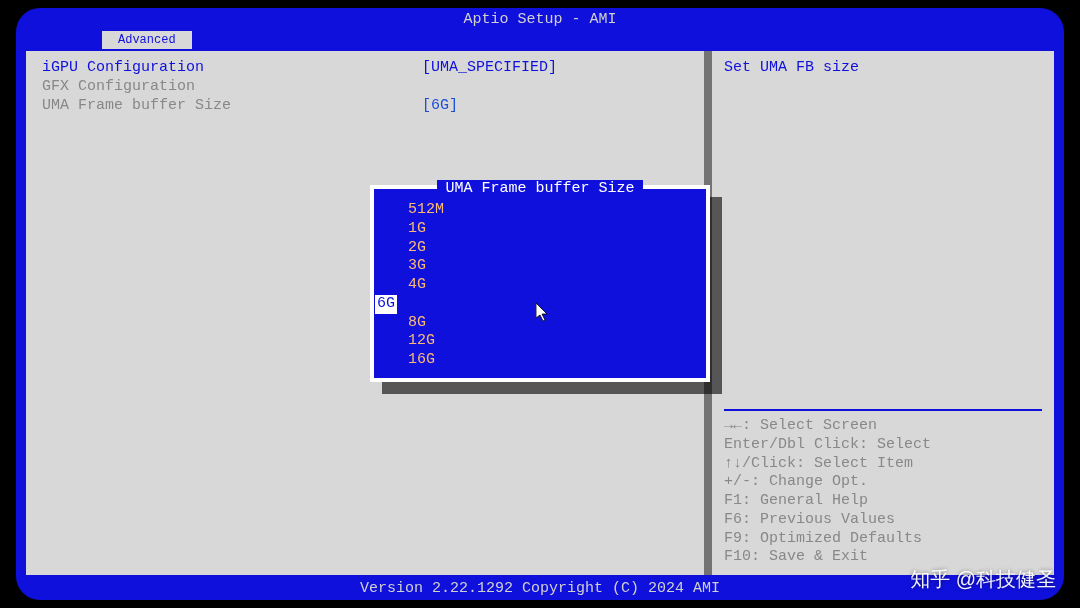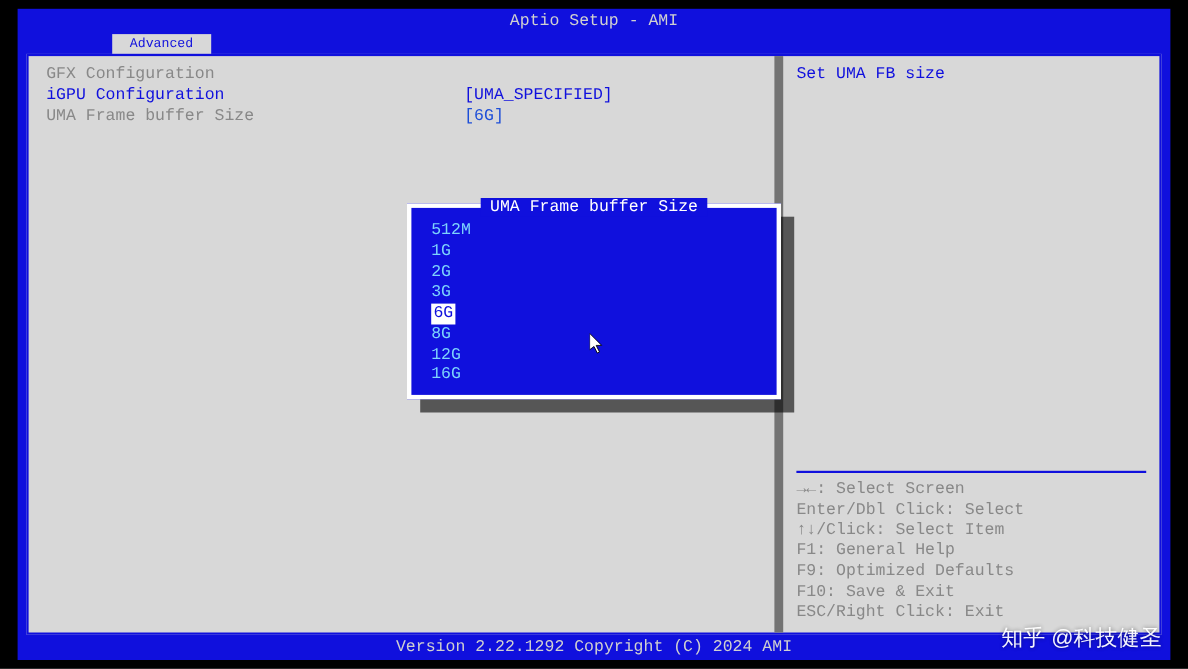--- a/index.html
+++ b/index.html
@@ -14,20 +14,21 @@
     }
     .screen {
       position: absolute;
       top: 8px;
       left: 16px;
       right: 16px;
       bottom: 8px;
       background: #1010dd;
       display: flex;
       flex-direction: column;
+      border-radius: 24px;
     }
     .title-bar {
       text-align: center;
       color: #d0d0d0;
       padding: 3px 0;
       font-size: 15px;
     }
     .tab-row {
       display: flex;
       padding-left: 86px;
@@ -102,30 +103,30 @@
       color: #fff;
       text-align: center;
       margin-top: -11px;
       margin-bottom: 4px;
     }
     .popup-title span {
       background: #1010dd;
       padding: 0 8px;
     }
     .popup-option {
-      color: #7dd3fc;
-      padding: 0 18px;
+      color: #fdba74;
+      padding: 0 34px;
       line-height: 1.25;
       cursor: pointer;
     }
     .popup-option.selected {
       background: #fff;
       color: #1010dd;
       display: inline-block;
-      margin-left: 18px;
+      margin-left: 1px;
       padding: 0 2px;
     }
     .watermark {
       position: absolute;
       bottom: 15px;
       right: 24px;
       color: #fff;
       font-family: sans-serif;
       font-size: 20px;
       font-weight: 500;
@@ -144,56 +145,58 @@
 </head>
 <body>
 
 <div class="screen">
   <div class="title-bar">Aptio Setup - AMI</div>
   <div class="tab-row">
     <div class="tab">Advanced</div>
   </div>
   <div class="content">
     <div class="main-panel">
+      <div class="config-row highlight">
+        <span class="config-label">iGPU Configuration</span>
+        <span class="config-value highlight">[UMA_SPECIFIED]</span>
+      </div>
       <div class="config-row">
         <span class="config-label">GFX Configuration</span>
         <span class="config-value"></span>
-      </div>
-      <div class="config-row highlight">
-        <span class="config-label">iGPU Configuration</span>
-        <span class="config-value highlight">[UMA_SPECIFIED]</span>
       </div>
       <div class="config-row">
         <span class="config-label">UMA Frame buffer Size</span>
         <span class="config-value">[6G]</span>
       </div>
     </div>
     <div class="side-panel">
       <div class="help-text">Set UMA FB size</div>
       <div class="key-hints">
         <div>→←: Select Screen</div>
         <div>Enter/Dbl Click: Select</div>
         <div>↑↓/Click: Select Item</div>
+        <div>+/-: Change Opt.</div>
         <div>F1: General Help</div>
+        <div>F6: Previous Values</div>
         <div>F9: Optimized Defaults</div>
         <div>F10: Save &amp; Exit</div>
-        <div>ESC/Right Click: Exit</div>
       </div>
     </div>
   </div>
   <div class="footer">Version 2.22.1292 Copyright (C) 2024 AMI</div>
 </div>
 
 <div class="popup">
   <div class="popup-title"><span>UMA Frame buffer Size</span></div>
   <div id="popup-options">
       <div class="popup-option">512M</div>
       <div class="popup-option">1G</div>
       <div class="popup-option">2G</div>
       <div class="popup-option">3G</div>
+      <div class="popup-option">4G</div>
       <div><div class="popup-option selected">6G</div></div>
       <div class="popup-option">8G</div>
       <div class="popup-option">12G</div>
       <div class="popup-option">16G</div>
     </div>
 </div>
 
 <svg class="cursor" width="14" height="20" viewBox="0 0 14 20">
   <path d="M0,0 L0,15 L4,12 L7,18 L9,17 L6,11 L11,11 Z" fill="#fff" stroke="#000" stroke-width="0.8"></path>
 </svg>

